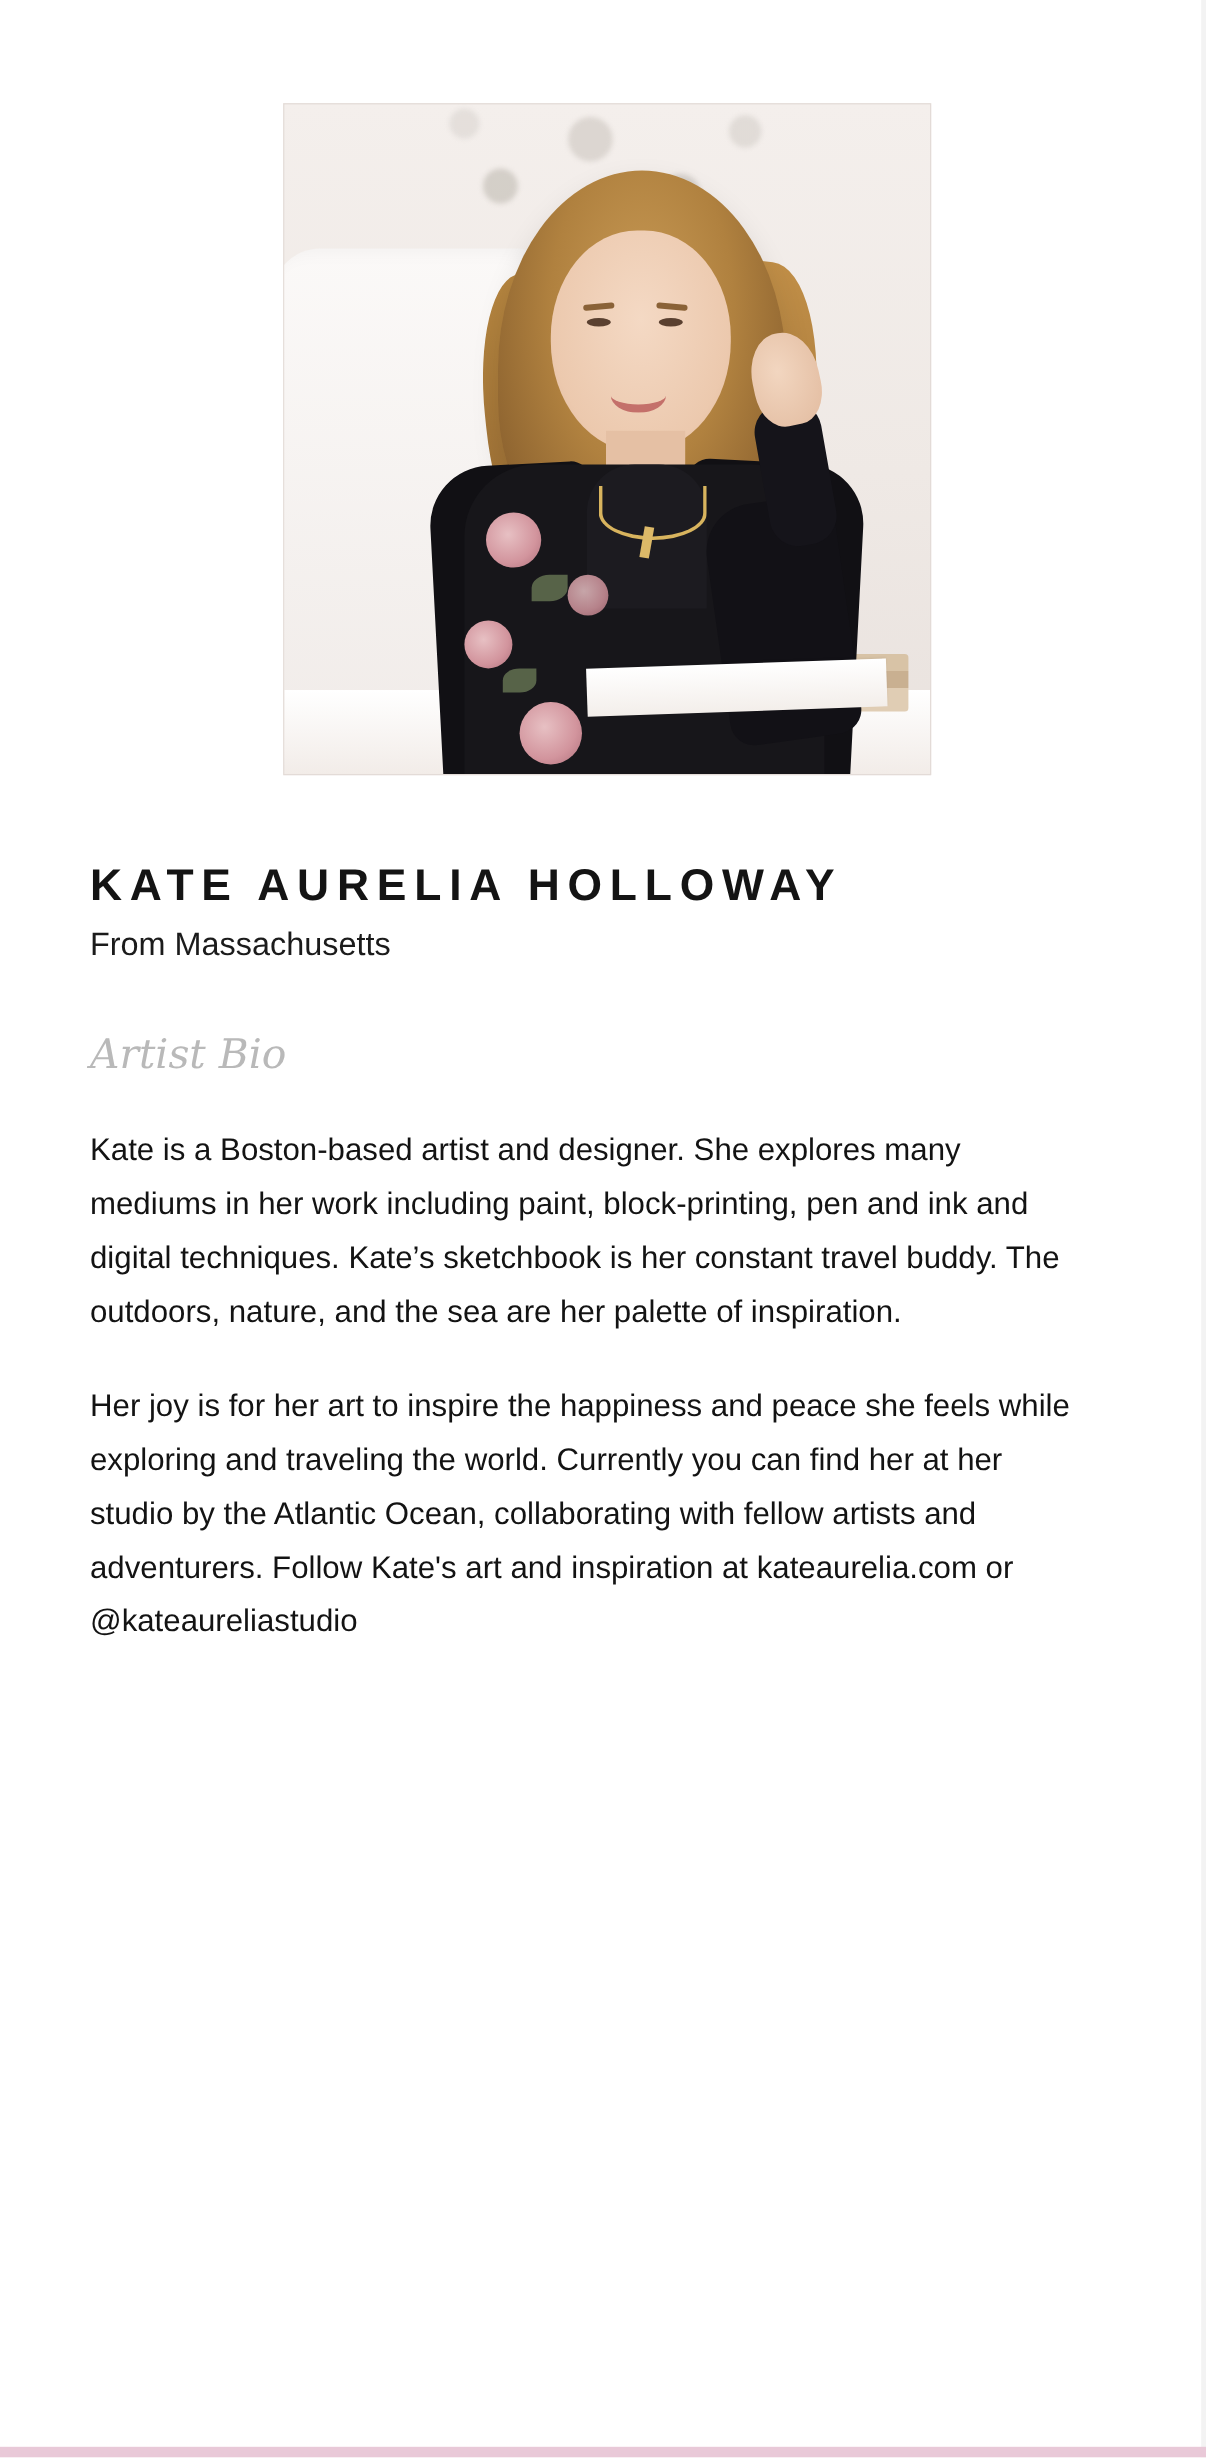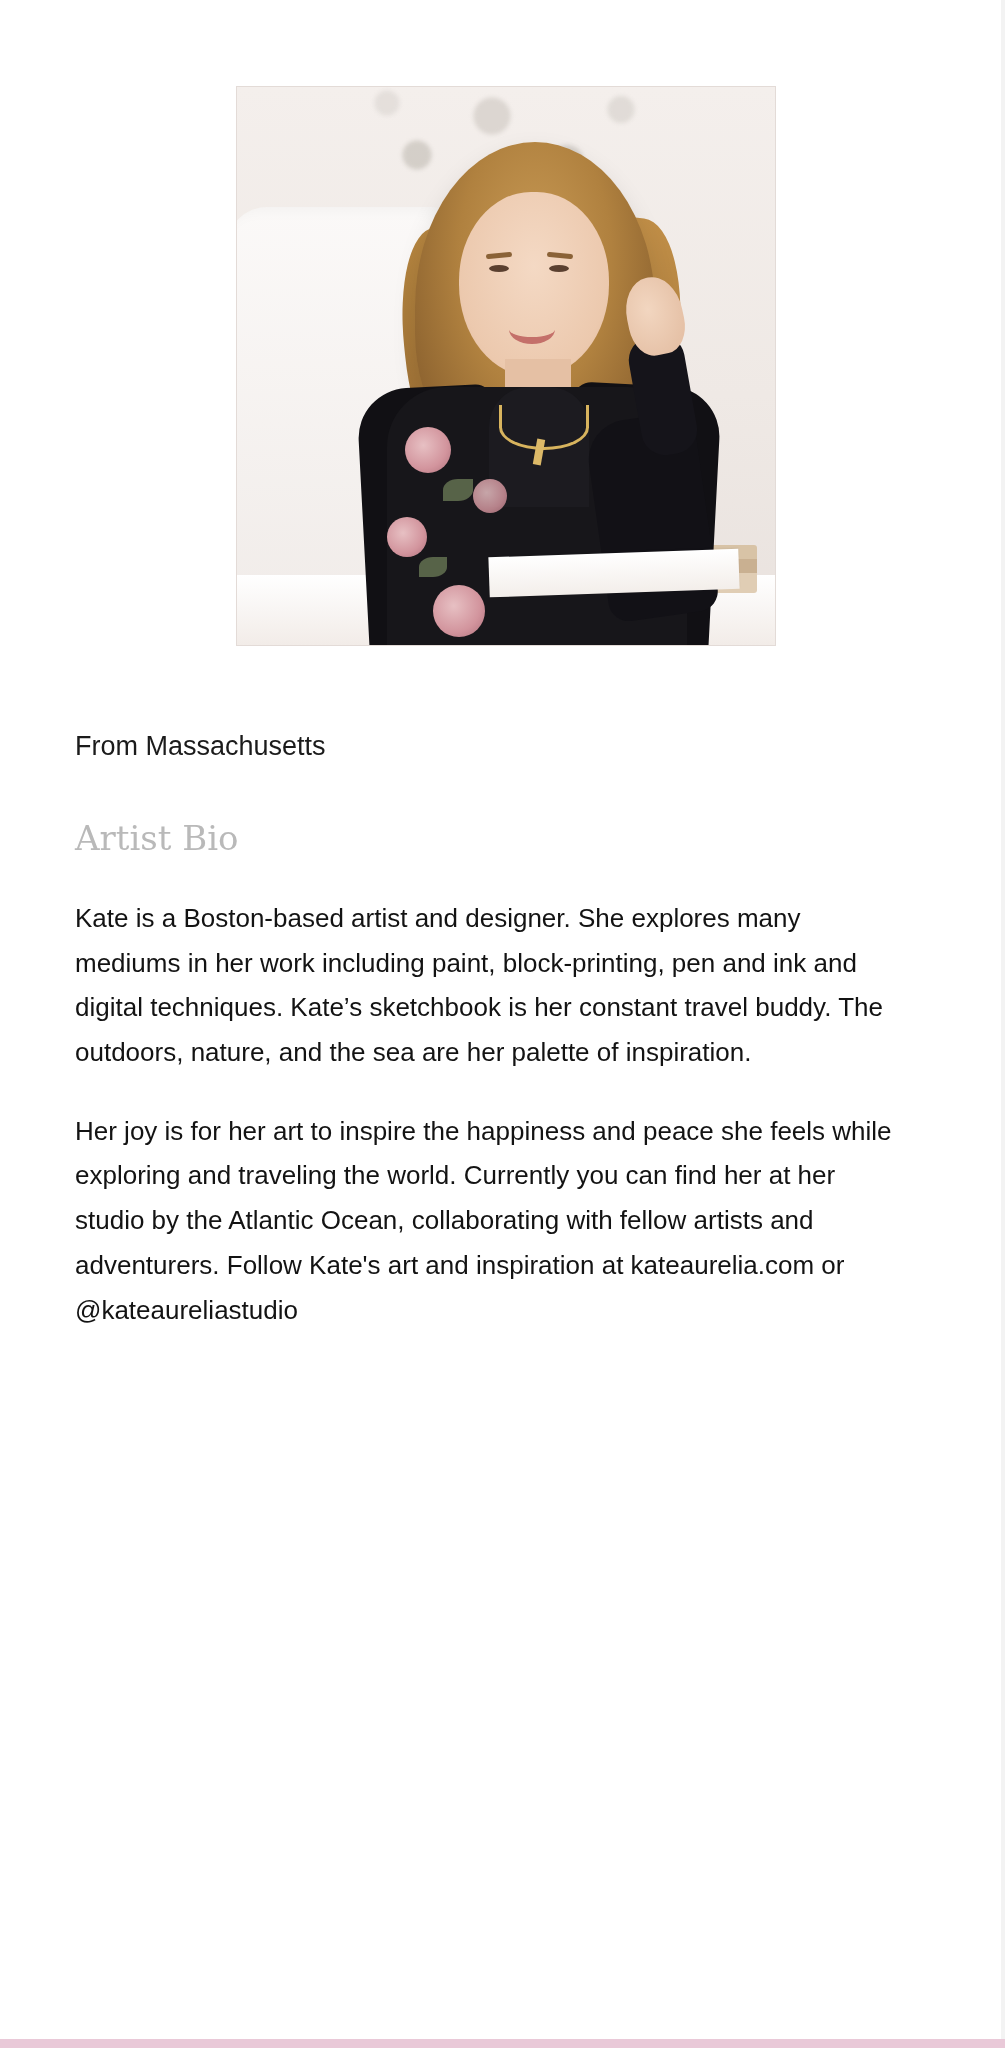--- a/index.html
+++ b/index.html
@@ -300,20 +300,21 @@
   }
   .from {
     font-family: "Liberation Sans", sans-serif;
     font-size: 27px;
     color: #1b1b1b;
     margin: 12px 0 58px 0;
     line-height: 1.2;
   }
   .bio-heading {
     font-family: "DejaVu Serif", serif;
+    font-style: italic;
     font-size: 34px;
     color: #b9b9b9;
     margin: 0 0 38px 0;
     line-height: 1.1;
   }
   .bio-p {
     font-family: "Liberation Sans", sans-serif;
     font-size: 26px;
     color: #131313;
     line-height: 1.72;
@@ -383,20 +384,21 @@
       <div class="leaf" style="left:404px; top:386px; width:26px; height:20px;"></div>
 
       <div class="arm-right"></div>
       <div class="forearm"></div>
       <div class="hand"></div>
       <div class="paper"></div>
     </div>
   </div>
 
   <div class="content">
+    <h1 class="name">KATE AURELIA HOLLOWAY</h1>
     <div class="from">From Massachusetts</div>
     <div class="bio-heading">Artist Bio</div>
     <p class="bio-p">Kate is a Boston-based artist and designer. She explores many mediums in her work including paint, block-printing, pen and ink and digital techniques. Kate’s sketchbook is her constant travel buddy. The outdoors, nature, and the sea are her palette of inspiration.</p>
     <p class="bio-p">Her joy is for her art to inspire the happiness and peace she feels while exploring and traveling the world. Currently you can find her at her studio by the Atlantic Ocean, collaborating with fellow artists and adventurers. Follow Kate's art and inspiration at kateaurelia.com or @kateaureliastudio</p>
   </div>
 
   <div class="right-edge"></div>
   <div class="bottom-bar"></div>
 </div>
 

